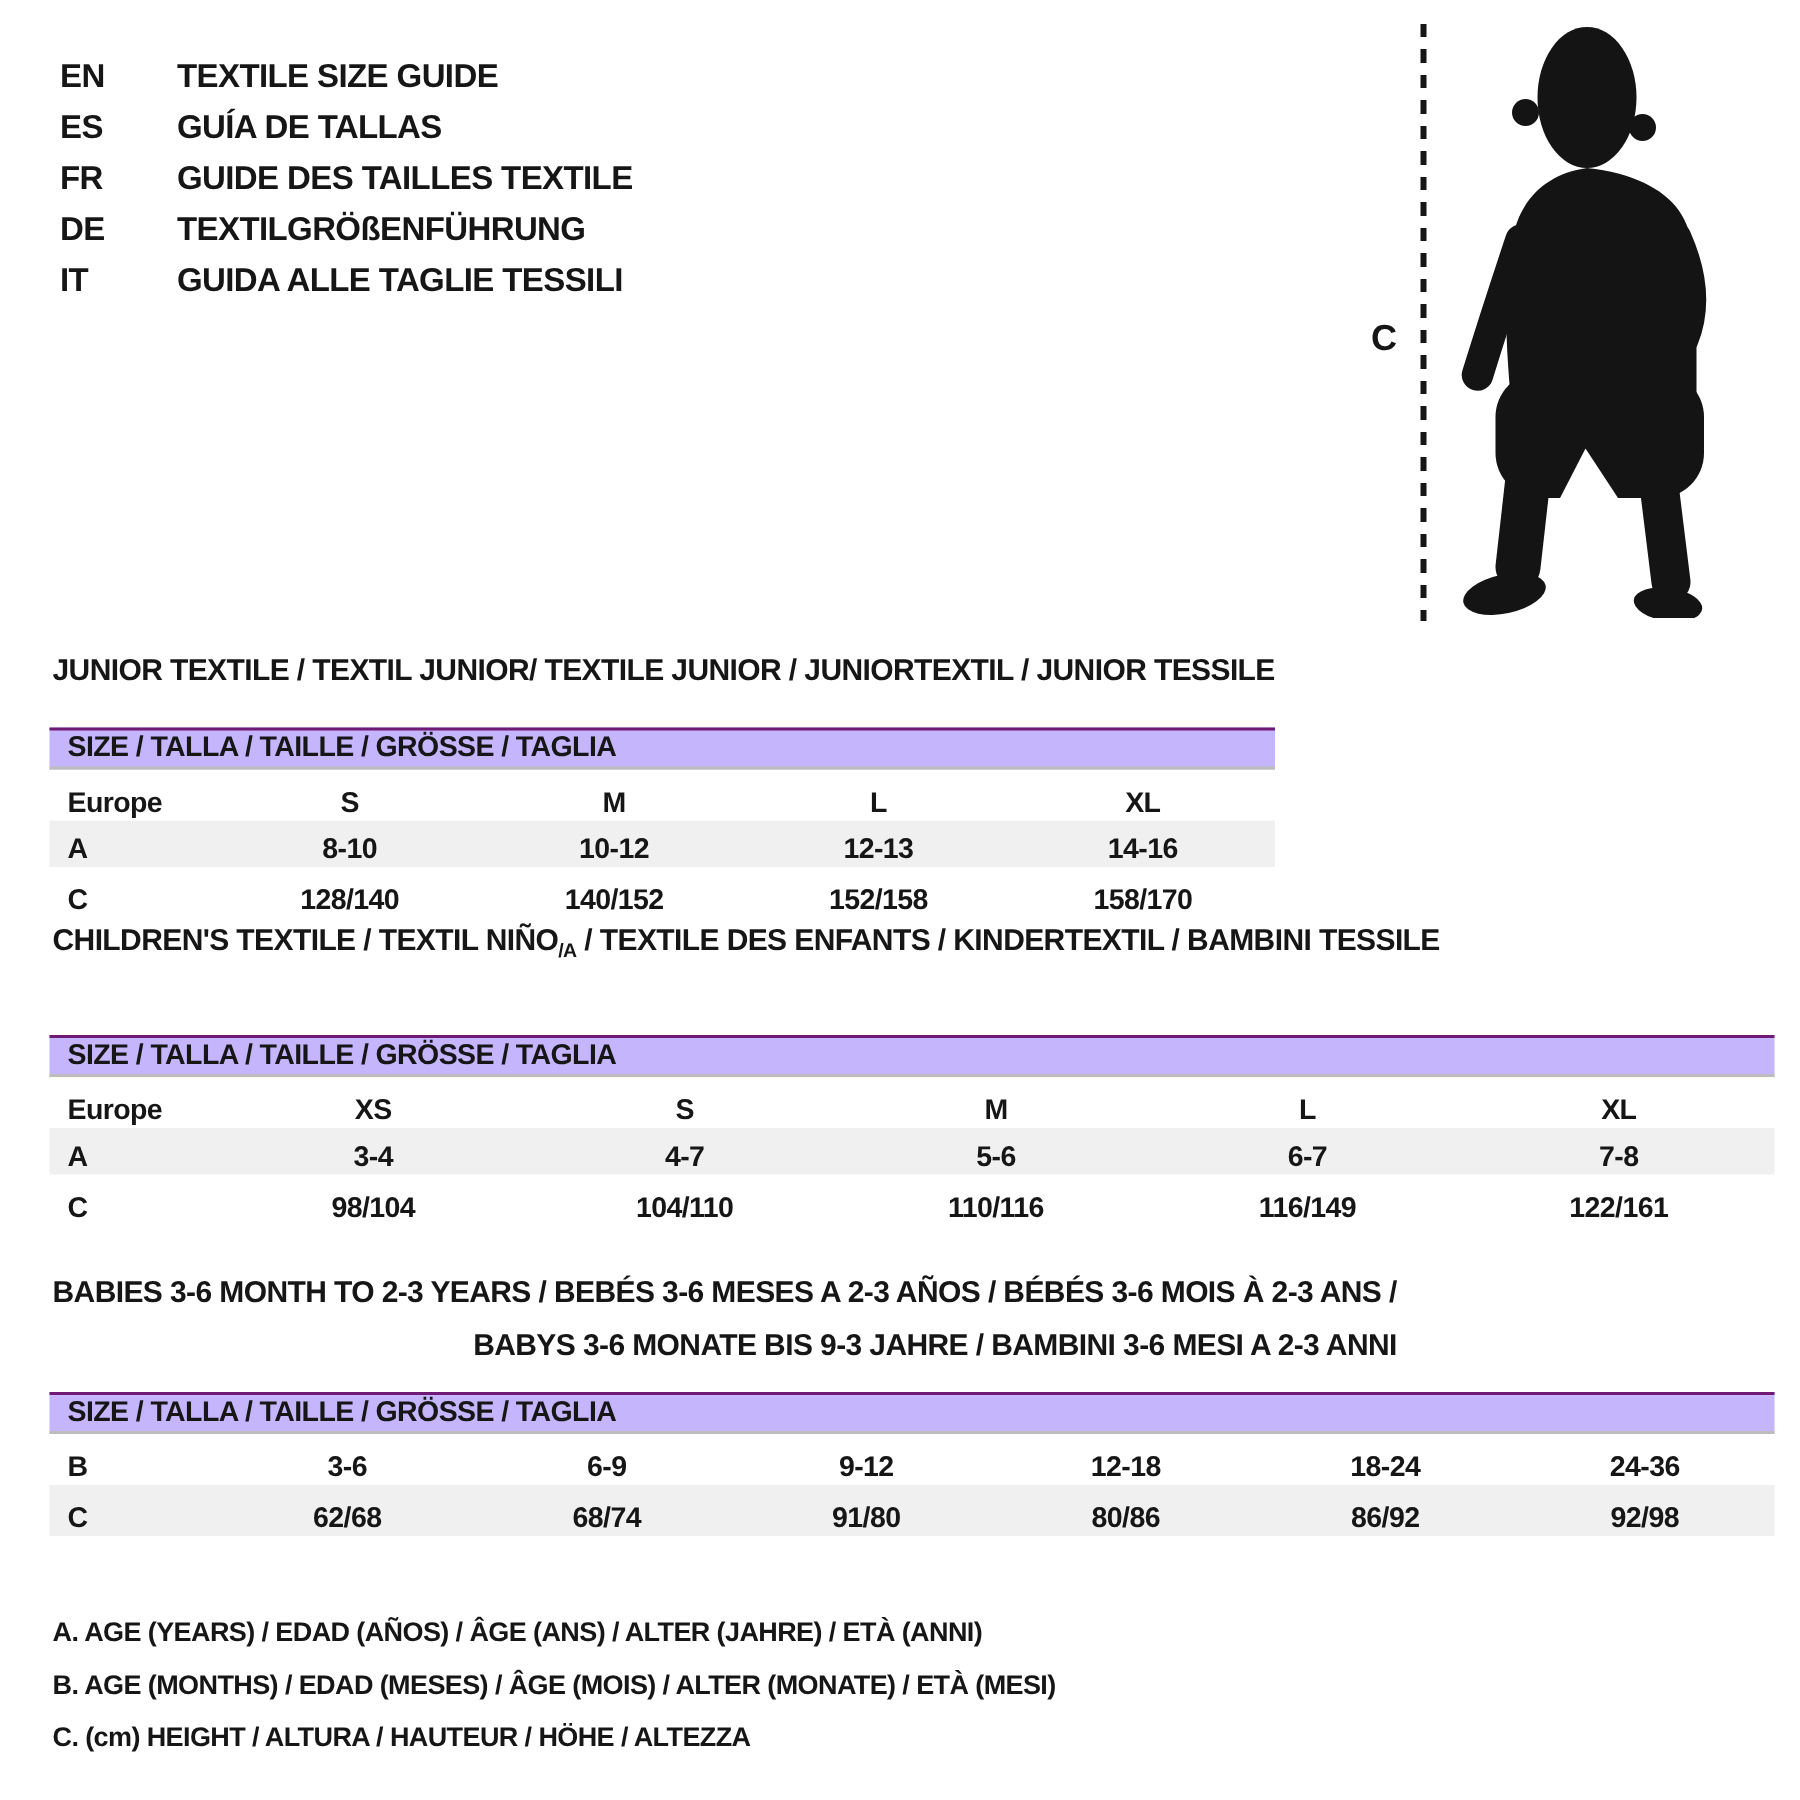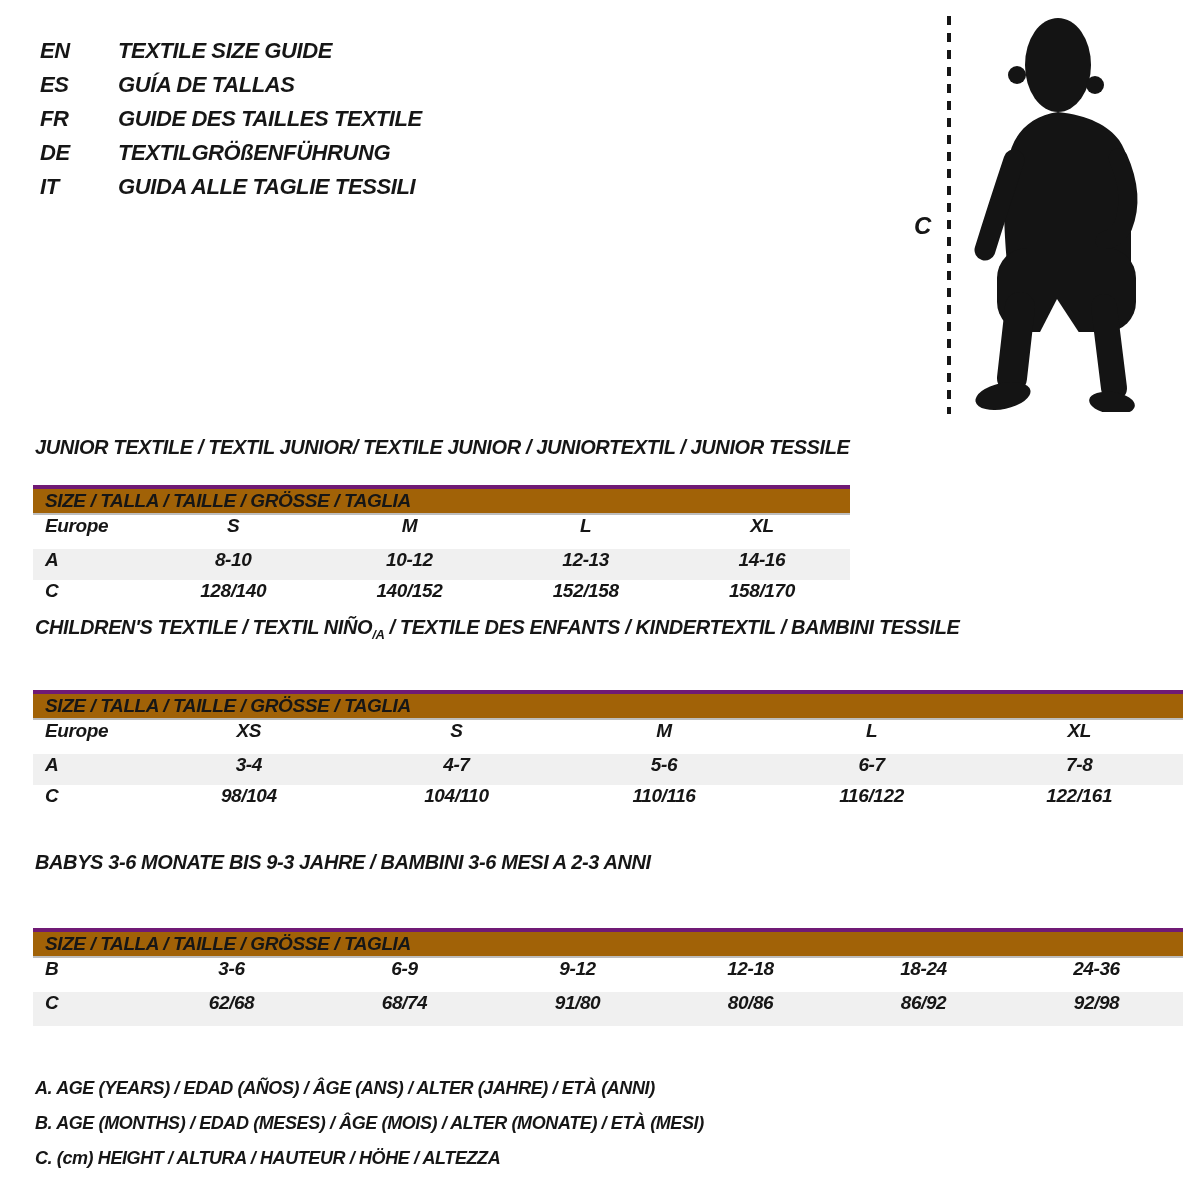--- a/index.html
+++ b/index.html
@@ -5,46 +5,45 @@
   html,body{margin:0;padding:0;background:#ffffff;}
   .page{
     position:relative;
     width:1200px;height:1200px;
     background:#ffffff;
     font-family:"Liberation Sans","DejaVu Sans",sans-serif;
     font-weight:700;
     color:#161616;
     letter-spacing:-0.4px;
     overflow:hidden;
-    font-style:italic;
   }
   
   .lang-block{position:absolute;left:40px;top:34px;}
   .lang-row{display:flex;height:34px;align-items:center;font-size:22px;}
   .lang-code{width:78px;}
   .lang-label{white-space:nowrap;}
   
   .height-line{
     position:absolute;left:947px;top:16px;width:4px;height:398px;
     background:repeating-linear-gradient(to bottom,#161616 0 9px,transparent 9px 17px);
   }
   .height-marker{position:absolute;left:914px;top:212px;font-size:24px;}
   .baby-svg{position:absolute;left:962px;top:12px;width:212px;height:400px;}
   
   .sec-title{position:absolute;font-size:20px;white-space:nowrap;text-align:right;}
   .sec-title .sub{font-size:13px;vertical-align:sub;}
   .two-line{line-height:35px;}
   
   .tbl{position:absolute;font-size:19px;}
   .tbl .hdr{
-    height:24px;line-height:24px;background:#a16207;
-    border-top:4px solid #701a75;border-bottom:2px solid #bdbdbd;
+    height:24px;line-height:24px;background:#c4b5fd;
+    border-top:2px solid #701a75;border-bottom:2px solid #bdbdbd;
     padding-left:12px;
   }
-  .row{display:flex;align-items:flex-start;}
+  .row{display:flex;align-items:flex-end;}
   .row .lbl{width:112px;padding-left:12px;box-sizing:border-box;}
   .row .cell{flex:1;text-align:center;}
   .alt{background:#f0f0f0;}
   .h34{height:34px;}
   .h31{height:31px;}
   
   .legend{position:absolute;left:35px;top:1071px;font-size:18px;line-height:35px;}
 </style>
 </head>
 <body>
@@ -145,26 +144,27 @@
       <span class="cell">4-7</span>
       <span class="cell">5-6</span>
       <span class="cell">6-7</span>
       <span class="cell">7-8</span>
     </div>
     <div class="row h34">
       <span class="lbl">C</span>
       <span class="cell">98/104</span>
       <span class="cell">104/110</span>
       <span class="cell">110/116</span>
-      <span class="cell">116/122</span>
+      <span class="cell">116/149</span>
       <span class="cell">122/161</span>
     </div>
   </div>
 
   <div class="sec-title two-line" style="left:35px;top:845px;">
+    <div>BABIES 3-6 MONTH TO 2-3 YEARS / BEBÉS 3-6 MESES A 2-3 AÑOS / BÉBÉS 3-6 MOIS À 2-3 ANS /</div>
     <div>BABYS 3-6 MONATE BIS 9-3 JAHRE / BAMBINI 3-6 MESI A 2-3 ANNI</div>
   </div>
   <div class="tbl" style="left:33px;top:928px;width:1150px;">
     <div class="hdr">SIZE / TALLA / TAILLE / GRÖSSE / TAGLIA</div>
     <div class="row h34">
       <span class="lbl">B</span>
       <span class="cell">3-6</span>
       <span class="cell">6-9</span>
       <span class="cell">9-12</span>
       <span class="cell">12-18</span>

